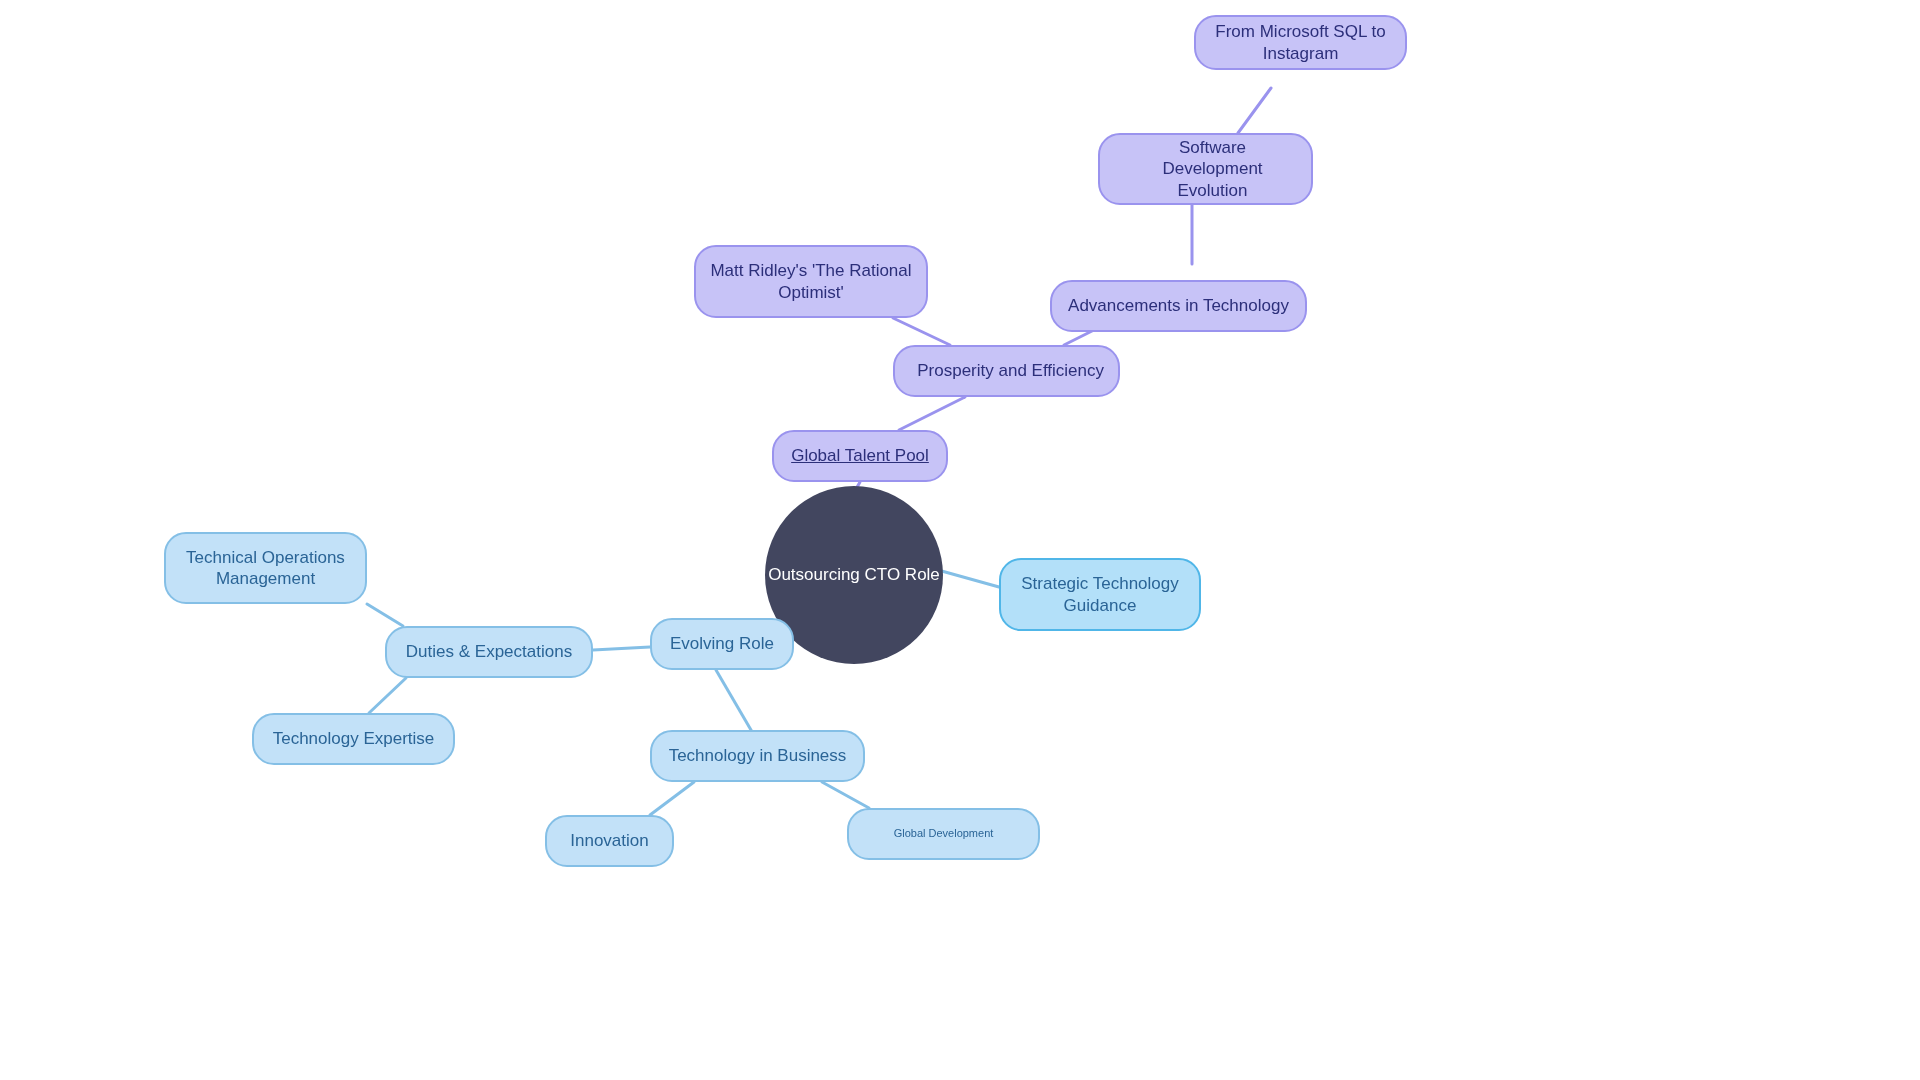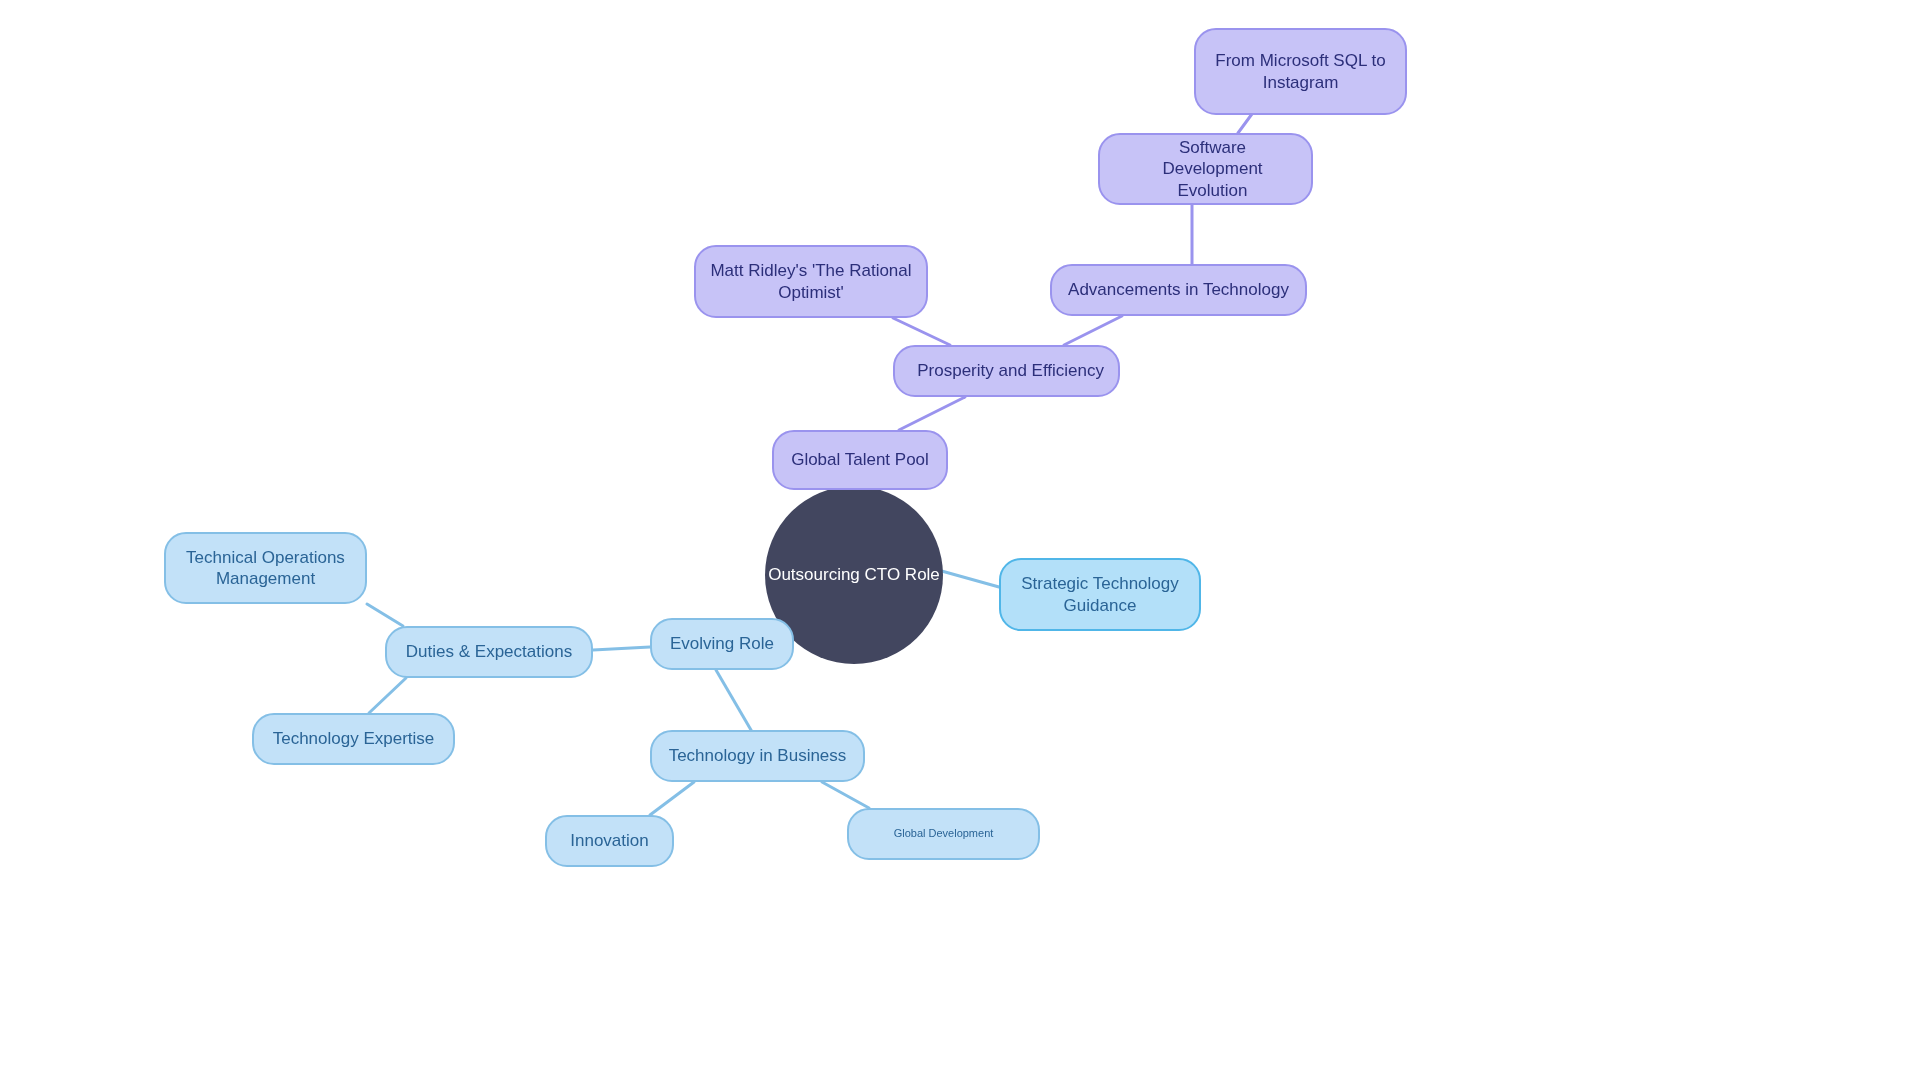--- a/index.html
+++ b/index.html
@@ -85,36 +85,36 @@
       <polyline points="403,626 367,604" fill="none" stroke="#84bfe6" stroke-width="3" stroke-linecap="round" stroke-linejoin="round"></polyline>
       <polyline points="406,678 369,713" fill="none" stroke="#84bfe6" stroke-width="3" stroke-linecap="round" stroke-linejoin="round"></polyline>
       <polyline points="716,670 751,730" fill="none" stroke="#84bfe6" stroke-width="3" stroke-linecap="round" stroke-linejoin="round"></polyline>
       <polyline points="694,782 650,815" fill="none" stroke="#84bfe6" stroke-width="3" stroke-linecap="round" stroke-linejoin="round"></polyline>
       <polyline points="822,782 869,808" fill="none" stroke="#84bfe6" stroke-width="3" stroke-linecap="round" stroke-linejoin="round"></polyline>
     </svg>
   <div id="node-layer">
       <div class="node node-root" style="left: 765px; top: 486px; width: 178px; height: 178px; font-size: 17px;">
         <span class="node-label">Outsourcing CTO Role</span>
       </div>
-      <div class="node node-rect node-purple" style="left: 772px; top: 430px; width: 176px; height: 60px; font-size: 17px;">
+      <div class="node node-rect node-purple" style="left: 772px; top: 430px; width: 176px; height: 52px; font-size: 17px; text-decoration: underline;">
         <span class="node-label">Global Talent Pool</span>
       </div>
       <div class="node node-rect node-purple" style="left: 893px; top: 345px; width: 227px; height: 52px; font-size: 17px; text-align: right;">
         <span class="node-label">Prosperity and Efficiency</span>
       </div>
       <div class="node node-rect node-purple" style="left: 694px; top: 245px; width: 234px; height: 73px; font-size: 17px;">
         <span class="node-label">Matt Ridley's 'The Rational Optimist'</span>
       </div>
-      <div class="node node-rect node-purple" style="left: 1050px; top: 264px; width: 257px; height: 52px; font-size: 17px;">
+      <div class="node node-rect node-purple" style="left: 1050px; top: 280px; width: 257px; height: 52px; font-size: 17px;">
         <span class="node-label">Advancements in Technology</span>
       </div>
       <div class="node node-rect node-purple" style="left: 1098px; top: 133px; width: 215px; height: 72px; font-size: 17px; padding-left: 28px;">
         <span class="node-label">Software Development Evolution</span>
       </div>
-      <div class="node node-rect node-purple" style="left: 1194px; top: 28px; width: 213px; height: 87px; font-size: 17px;">
+      <div class="node node-rect node-purple" style="left: 1194px; top: 15px; width: 213px; height: 55px; font-size: 17px;">
         <span class="node-label">From Microsoft SQL to Instagram</span>
       </div>
       <div class="node node-rect node-blue-bright" style="left: 999px; top: 558px; width: 202px; height: 73px; font-size: 17px;">
         <span class="node-label">Strategic Technology Guidance</span>
       </div>
       <div class="node node-rect node-blue" style="left: 650px; top: 618px; width: 144px; height: 52px; font-size: 17px;">
         <span class="node-label">Evolving Role</span>
       </div>
       <div class="node node-rect node-blue" style="left: 385px; top: 626px; width: 208px; height: 52px; font-size: 17px;">
         <span class="node-label">Duties &amp; Expectations</span>

